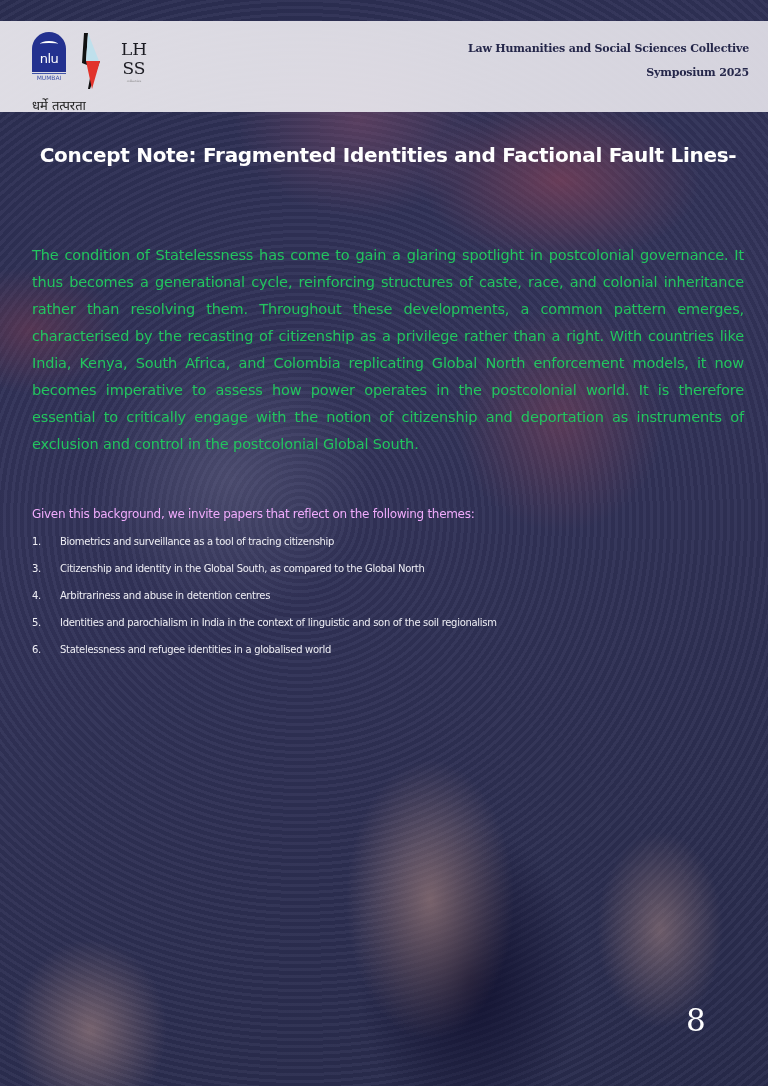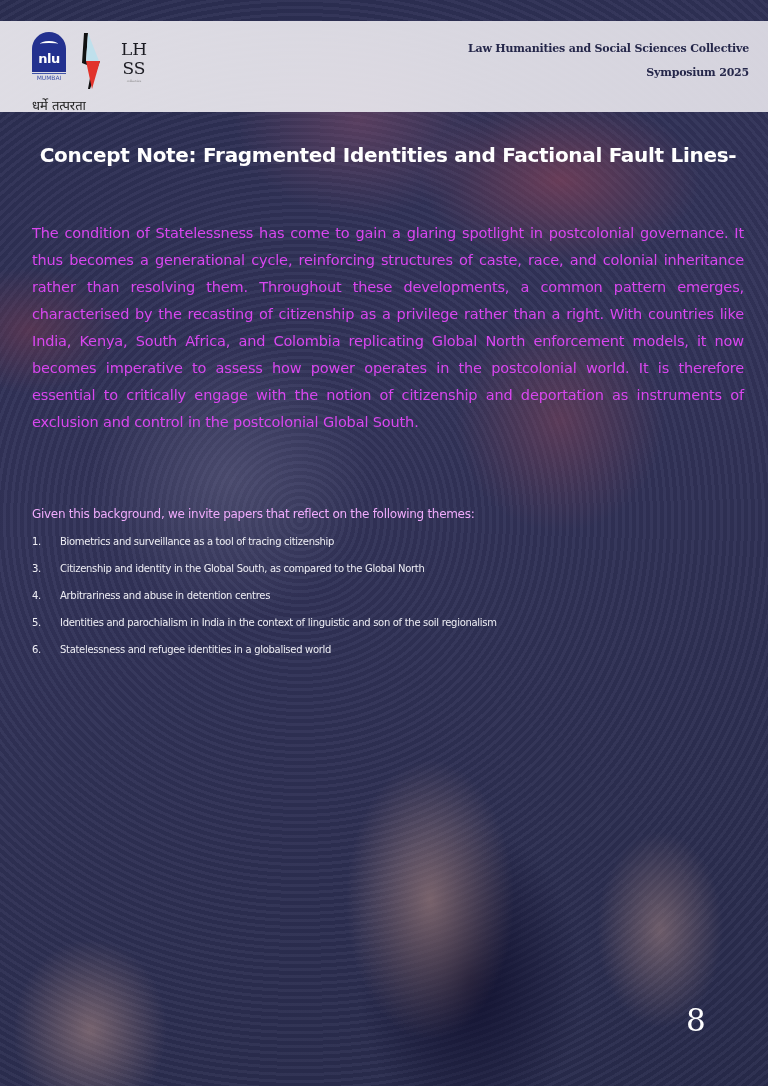--- a/index.html
+++ b/index.html
@@ -25,21 +25,21 @@
   }
   .header {
     position:absolute; left:0; top:21px; width:768px; height:91px;
     background:linear-gradient(90deg, rgba(232,230,236,0.95), rgba(226,224,232,0.93));
   }
   .logo-nlu {
     position:absolute; left:32px; top:11px; width:34px; height:58px;
   }
   .nlu-arch {
     width:34px; height:40px; background:#23318f; border-radius:17px 17px 0 0;
-    position:relative; color:#fff; font-weight:bold; font-size:13px; text-align:center;
+    position:relative; color:#fff; font-weight:normal; font-size:13px; text-align:center;
   }
   .nlu-arch span { position:absolute; left:0; right:0; top:19px; letter-spacing:-0.5px; }
   .nlu-book { position:absolute; left:8px; top:9px; width:18px; height:4px; border-top:2px solid #fff; border-radius:50% 50% 0 0; }
   .nlu-sub { font-size:6px; color:#3f53a8; text-align:center; margin-top:1px; border-top:1px solid #3f53a8; }
   .nlu-hindi { font-size:13px; color:#222; text-align:center; margin-top:15px; white-space:nowrap; }
   .bolt { position:absolute; left:82px; top:12px; width:18px; height:56px; }
   .lhss {
     position:absolute; left:117px; top:19px; width:34px;
     font-family:"DejaVu Serif", serif; font-size:17px; line-height:19px; color:#1b1b22; text-align:center;
   }
@@ -49,22 +49,22 @@
     font-family:"DejaVu Serif", serif; font-size:11px; line-height:24px; color:#25274a; font-weight:bold;
     letter-spacing:-0.2px;
     margin-left:32px;
   }
   .content { position:absolute; left:32px; top:0; width:712px; color:#f2f1f6; }
   .title {
     position:absolute; left:0; top:141px; width:712px; text-align:center;
     font-weight:bold; font-size:20px; line-height:29px; color:#fff; letter-spacing:-0.3px;
   }
   .para {
-    position:absolute; left:0; top:220px; width:712px;
-    font-size:14.5px; line-height:27px; text-align:justify; color:#d946ef; letter-spacing:-0.15px;
+    position:absolute; left:0; top:242px; width:712px;
+    font-size:14.5px; line-height:27px; text-align:justify; color:#22c55e; letter-spacing:-0.15px;
   }
   .intro { position:absolute; left:0; top:501px; width:712px; font-size:12px; line-height:27px; color:#f0abfc; letter-spacing:-0.3px; }
   .themes { position:absolute; left:0; top:528px; width:712px; margin:0; padding:0; list-style:none; }
   .themes li { font-size:10px; line-height:27px; color:#eeeef4; letter-spacing:-0.3px; text-align:justify; }
   .themes .num { display:inline-block; width:28px; }
   .page-num {
     position:absolute; left:686px; top:1002px; font-family:"DejaVu Serif", serif; font-size:31px; color:#fff;
   }
 </style>
 </head>

